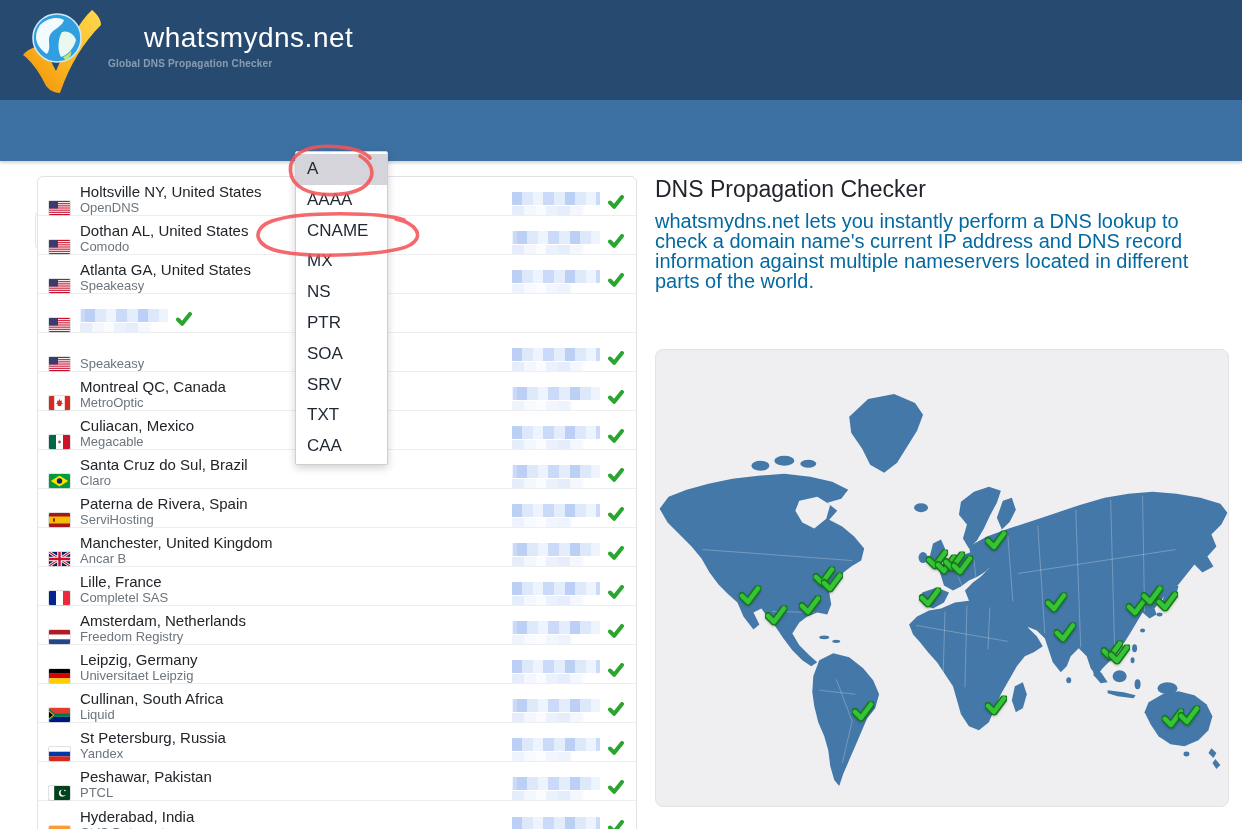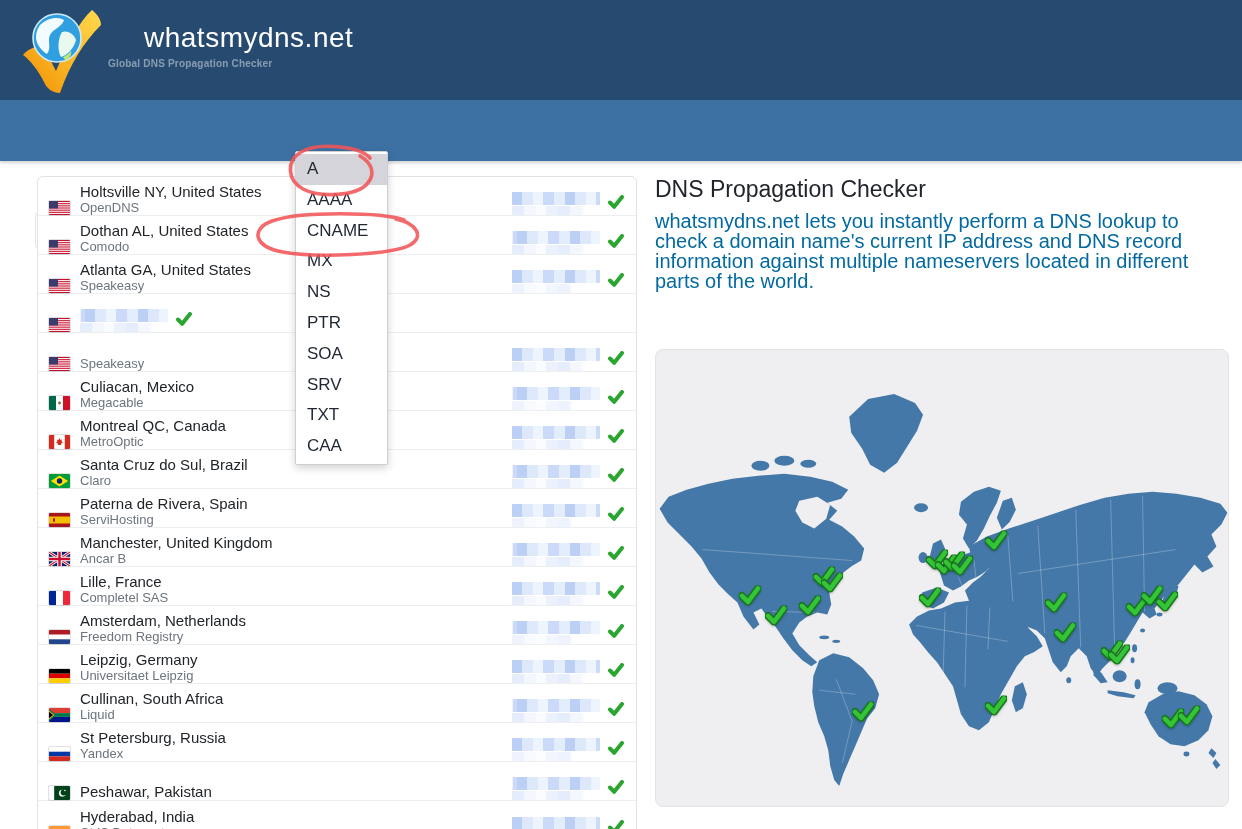--- a/index.html
+++ b/index.html
@@ -273,55 +273,55 @@
         <svg width="16" height="14" viewBox="0 0 16 14">
             <path d="M2,7.5 L6.2,11.8 L14,2" fill="none" stroke="#2aa52f" stroke-width="4" stroke-linecap="round" stroke-linejoin="round"></path>
           </svg>
       </span>
     </span>
   </div>
 
   <div class="row">
     <span class="flag">
         <svg width="21" height="14">
+          <rect width="21" height="14" fill="#fff"></rect>
+          <rect width="5.2" height="14" fill="#d52b1e"></rect>
+          <rect x="15.8" width="5.2" height="14" fill="#d52b1e"></rect>
+          <path d="M10.5,3 l1,2 1.5,-.5 -.4,2 1.4,1 -1.9,.9 .2,1.6 h-3.6 l.2,-1.6 -1.9,-.9 1.4,-1 -.4,-2 1.5,.5 z" fill="#d52b1e"></path>
+        </svg>
+      </span>
+    <span class="ident">
+      <div class="loc">Montreal QC, Canada</div>
+      <div class="prov">MetroOptic</div>
+    </span>
+    <span class="rescell">
+      <span class="mosaic2">
+          <div class="m1"></div>
+          <div class="m2"></div>
+        </span>
+      <span class="rowchk">
+        <svg width="16" height="14" viewBox="0 0 16 14">
+            <path d="M2,7.5 L6.2,11.8 L14,2" fill="none" stroke="#2aa52f" stroke-width="4" stroke-linecap="round" stroke-linejoin="round"></path>
+          </svg>
+      </span>
+    </span>
+  </div>
+
+  <div class="row">
+    <span class="flag">
+        <svg width="21" height="14">
           <rect width="7" height="14" fill="#006847"></rect>
           <rect x="7" width="7" height="14" fill="#fff"></rect>
           <rect x="14" width="7" height="14" fill="#ce1126"></rect>
           <circle cx="10.5" cy="7" r="1.4" fill="#8c6239"></circle>
         </svg>
       </span>
     <span class="ident">
       <div class="loc">Culiacan, Mexico</div>
       <div class="prov">Megacable</div>
-    </span>
-    <span class="rescell">
-      <span class="mosaic2">
-          <div class="m1"></div>
-          <div class="m2"></div>
-        </span>
-      <span class="rowchk">
-        <svg width="16" height="14" viewBox="0 0 16 14">
-            <path d="M2,7.5 L6.2,11.8 L14,2" fill="none" stroke="#2aa52f" stroke-width="4" stroke-linecap="round" stroke-linejoin="round"></path>
-          </svg>
-      </span>
-    </span>
-  </div>
-
-  <div class="row">
-    <span class="flag">
-        <svg width="21" height="14">
-          <rect width="21" height="14" fill="#fff"></rect>
-          <rect width="5.2" height="14" fill="#d52b1e"></rect>
-          <rect x="15.8" width="5.2" height="14" fill="#d52b1e"></rect>
-          <path d="M10.5,3 l1,2 1.5,-.5 -.4,2 1.4,1 -1.9,.9 .2,1.6 h-3.6 l.2,-1.6 -1.9,-.9 1.4,-1 -.4,-2 1.5,.5 z" fill="#d52b1e"></path>
-        </svg>
-      </span>
-    <span class="ident">
-      <div class="loc">Montreal QC, Canada</div>
-      <div class="prov">MetroOptic</div>
     </span>
     <span class="rescell">
       <span class="mosaic2">
           <div class="m1"></div>
           <div class="m2"></div>
         </span>
       <span class="rowchk">
         <svg width="16" height="14" viewBox="0 0 16 14">
             <path d="M2,7.5 L6.2,11.8 L14,2" fill="none" stroke="#2aa52f" stroke-width="4" stroke-linecap="round" stroke-linejoin="round"></path>
           </svg>
@@ -540,20 +540,21 @@
         <svg width="21" height="14">
           <rect width="21" height="14" fill="#01411c"></rect>
           <rect width="5.2" height="14" fill="#fff"></rect>
           <circle cx="13.4" cy="7.2" r="3.4" fill="#fff"></circle>
           <circle cx="14.6" cy="6.6" r="3" fill="#01411c"></circle>
           <circle cx="15.9" cy="4.5" r=".8" fill="#fff"></circle>
         </svg>
       </span>
     <span class="ident">
       <div class="loc">Peshawar, Pakistan</div>
+      <div class="prov">PTCL</div>
     </span>
     <span class="rescell">
       <span class="mosaic2">
           <div class="m1"></div>
           <div class="m2"></div>
         </span>
       <span class="rowchk">
         <svg width="16" height="14" viewBox="0 0 16 14">
             <path d="M2,7.5 L6.2,11.8 L14,2" fill="none" stroke="#2aa52f" stroke-width="4" stroke-linecap="round" stroke-linejoin="round"></path>
           </svg>

